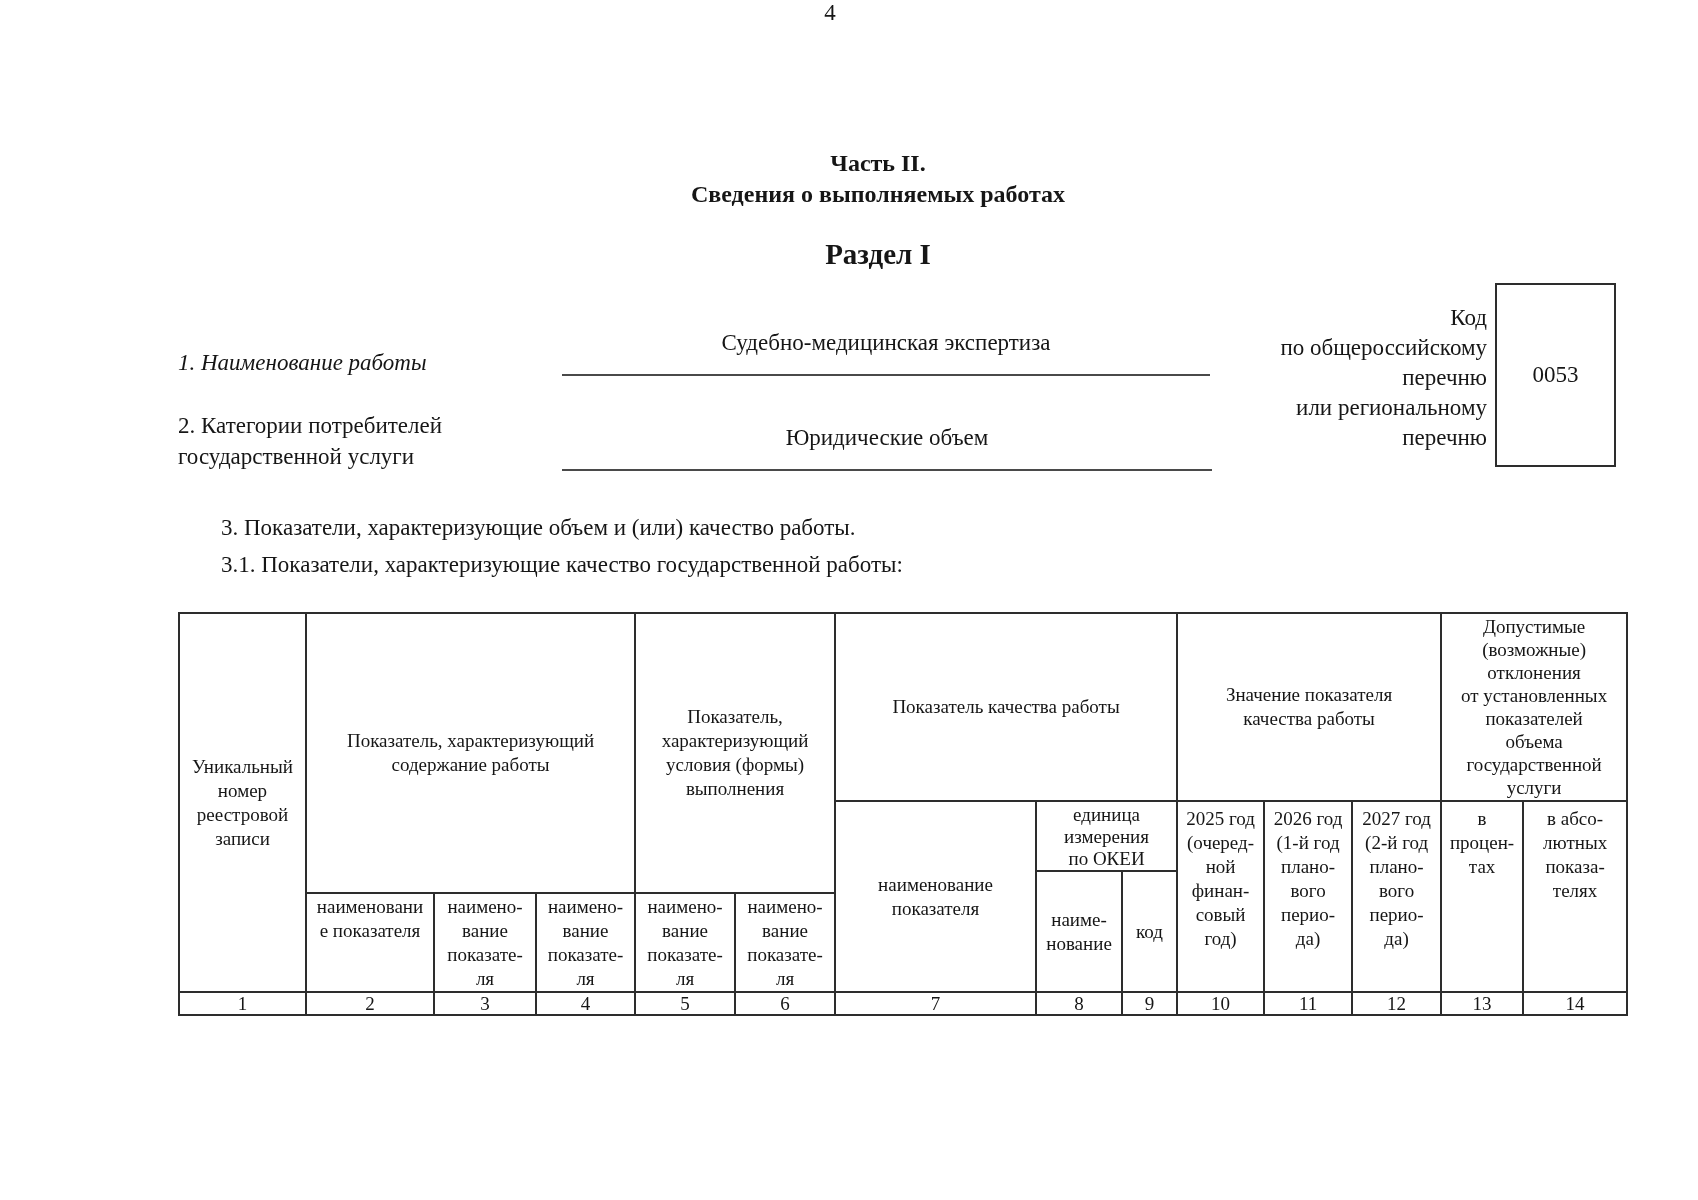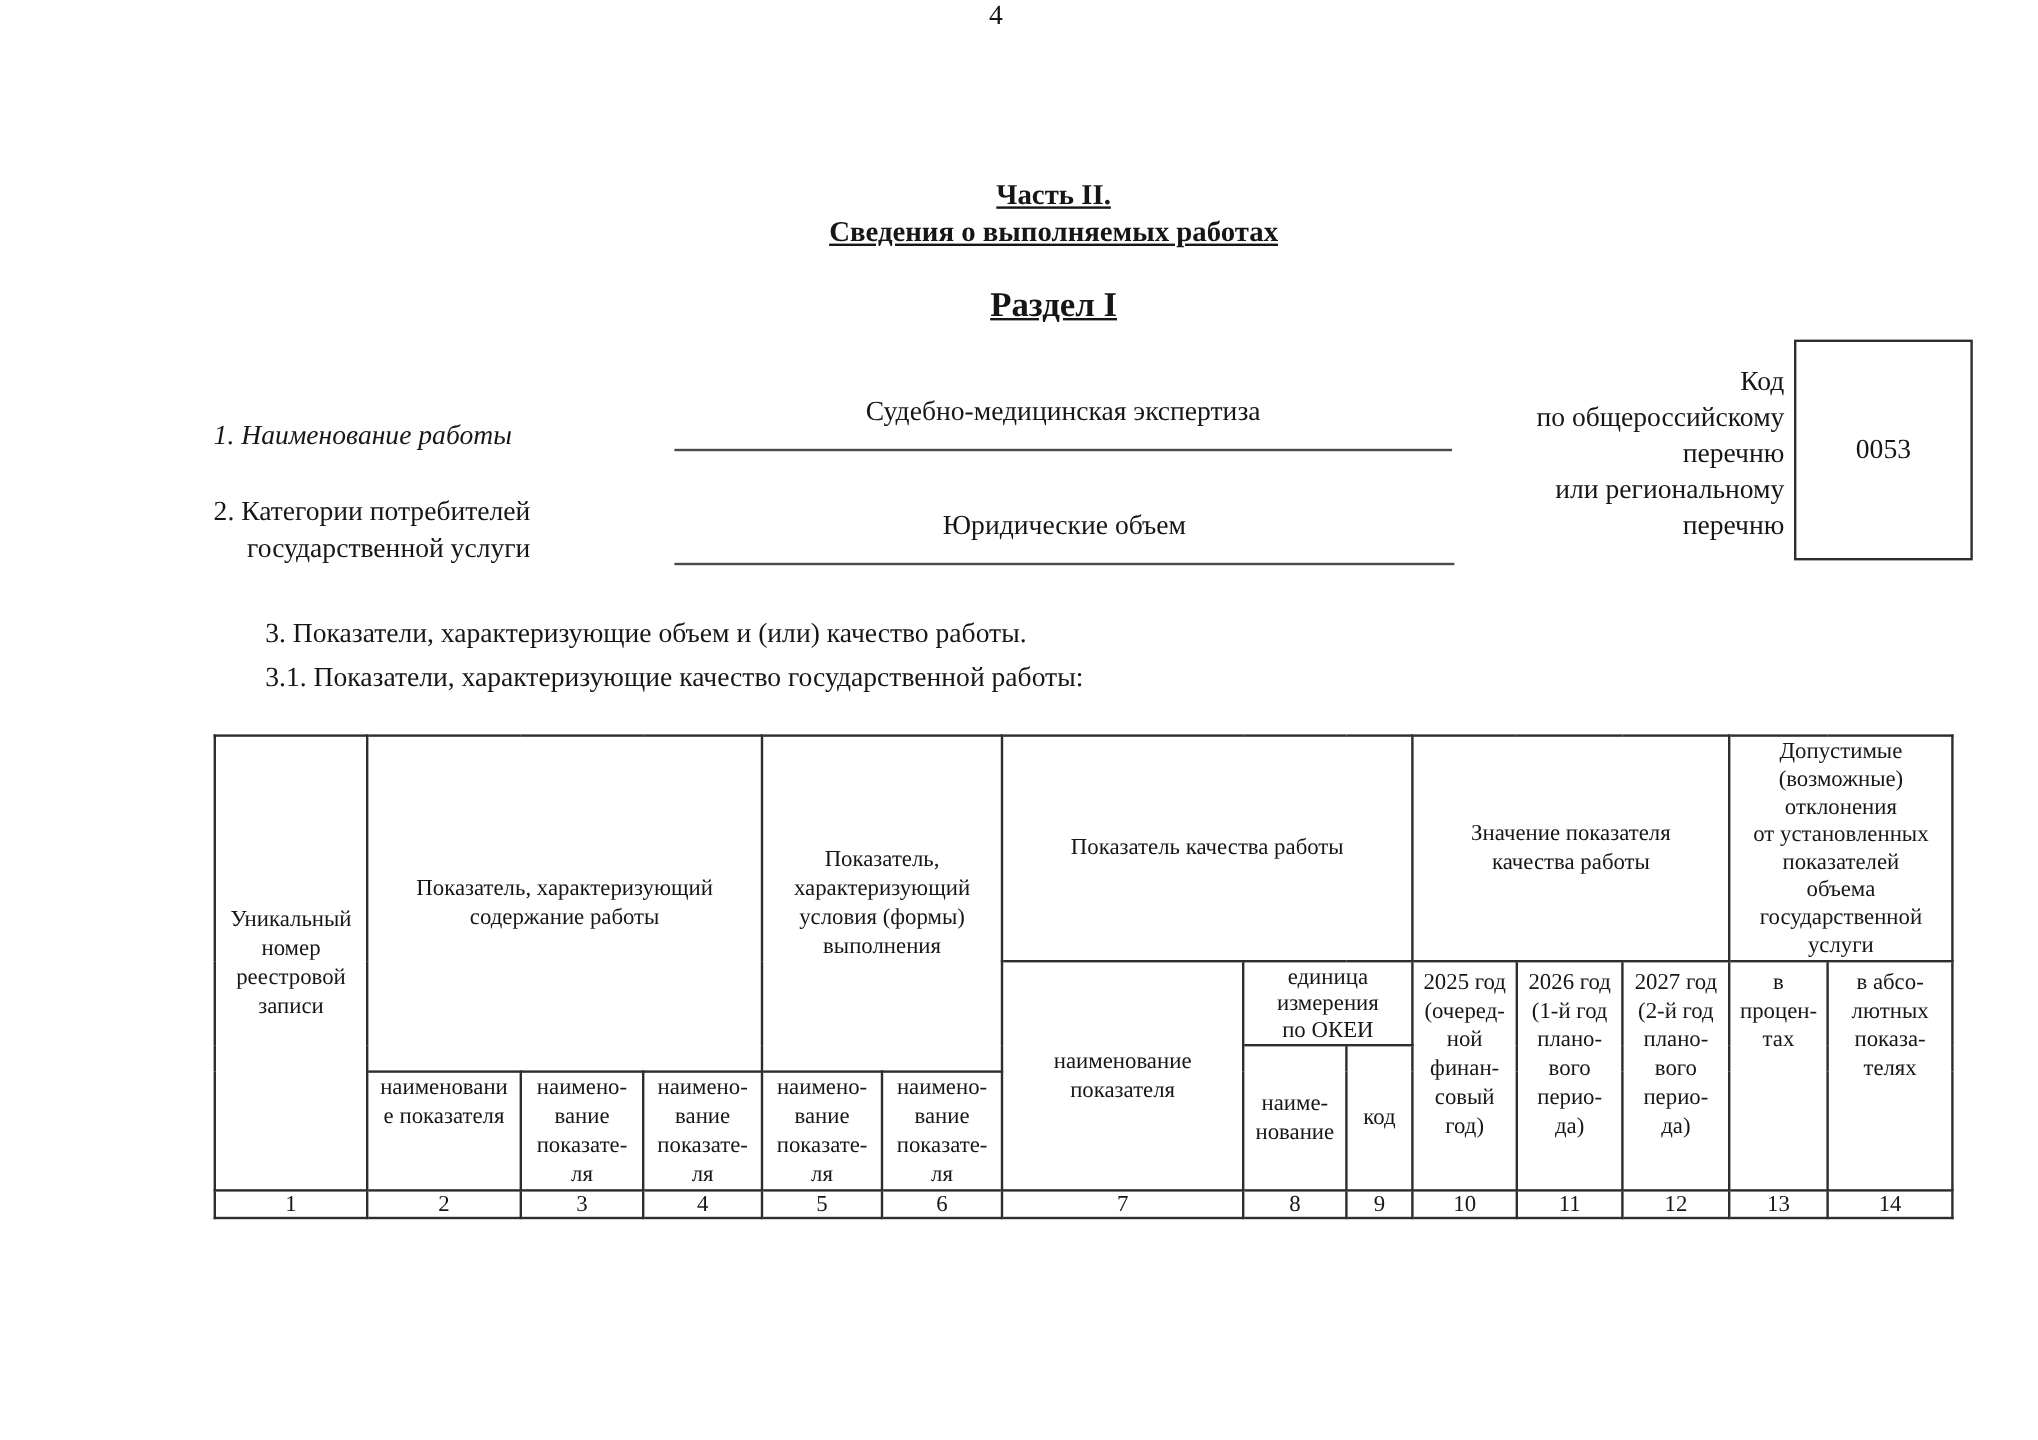--- a/index.html
+++ b/index.html
@@ -4,37 +4,37 @@
 <style>
   * { margin:0; padding:0; box-sizing:border-box; }
   html,body { background:#ffffff; }
   .page {
     position:relative; width:1698px; height:1200px; background:#ffffff;
     font-family:"Liberation Serif","DejaVu Serif",serif; color:#161616;
     overflow:hidden;
   }
   .abs { position:absolute; }
   .pre { white-space:pre-line; }
-  .bold { font-weight:bold;text-decoration:underline; }
+  .bold { font-weight:bold; }
   .ctr { text-align:center; }
   .rt  { text-align:right; }
 
   .page-number { left:0; top:80; width:1660px; font-size:23px; }
   .doc-title   { left:178px; top:148px; width:1400px; font-size:24px; line-height:31px; }
   .section-heading { left:178px; top:238px; width:1400px; font-size:29px; }
 
   .field-label { left:178px; font-size:23px; line-height:31px; }
   .field-line {
     height:34px; border-bottom:2px solid #4a4a4a;
     display:flex; align-items:flex-end; justify-content:center;
     font-size:23px; padding-bottom:18px;
   }
   .code-label { left:1000px; top:303px; width:487px; font-size:23px; line-height:30px; }
   .code-box {
-    left:1495px; top:283px; width:149px; height:184px;
+    left:1495px; top:283px; width:121px; height:184px;
     border:2px solid #2d2d2d; display:flex; align-items:center; justify-content:center;
     font-size:23px;
   }
   .indicators-text { left:178px; top:509px; font-size:23px; line-height:37px;margin-left:43px; }
 
   table.qtable {
     position:absolute; left:178px; top:612px; width:1448px;
     border-collapse:collapse; table-layout:fixed;
     font-size:19px; line-height:24px; color:#161616;
   }
@@ -63,21 +63,21 @@
   <div class="abs ctr bold pre doc-title">Часть II.
 Сведения о выполняемых работах</div>
 
   <div class="abs ctr bold section-heading">Раздел I</div>
 
   <div class="abs field-label" style="top:347px;font-style:italic;">1. Наименование работы</div>
   <div class="abs field-line" style="left:562px; top:342px; width:648px;">
     <span>Судебно-медицинская экспертиза</span>
   </div>
 
-  <div class="abs field-label pre" style="top:410px;text-align:right;">2. Категории потребителей
+  <div class="abs field-label pre" style="top:410px;">2. Категории потребителей
 государственной услуги</div>
   <div class="abs field-line" style="left:562px; top:437px; width:650px;">
     <span>Юридические объем</span>
   </div>
 
   <div class="abs rt pre code-label">Код
 по общероссийскому
 перечню
 или региональному
 перечню</div>

